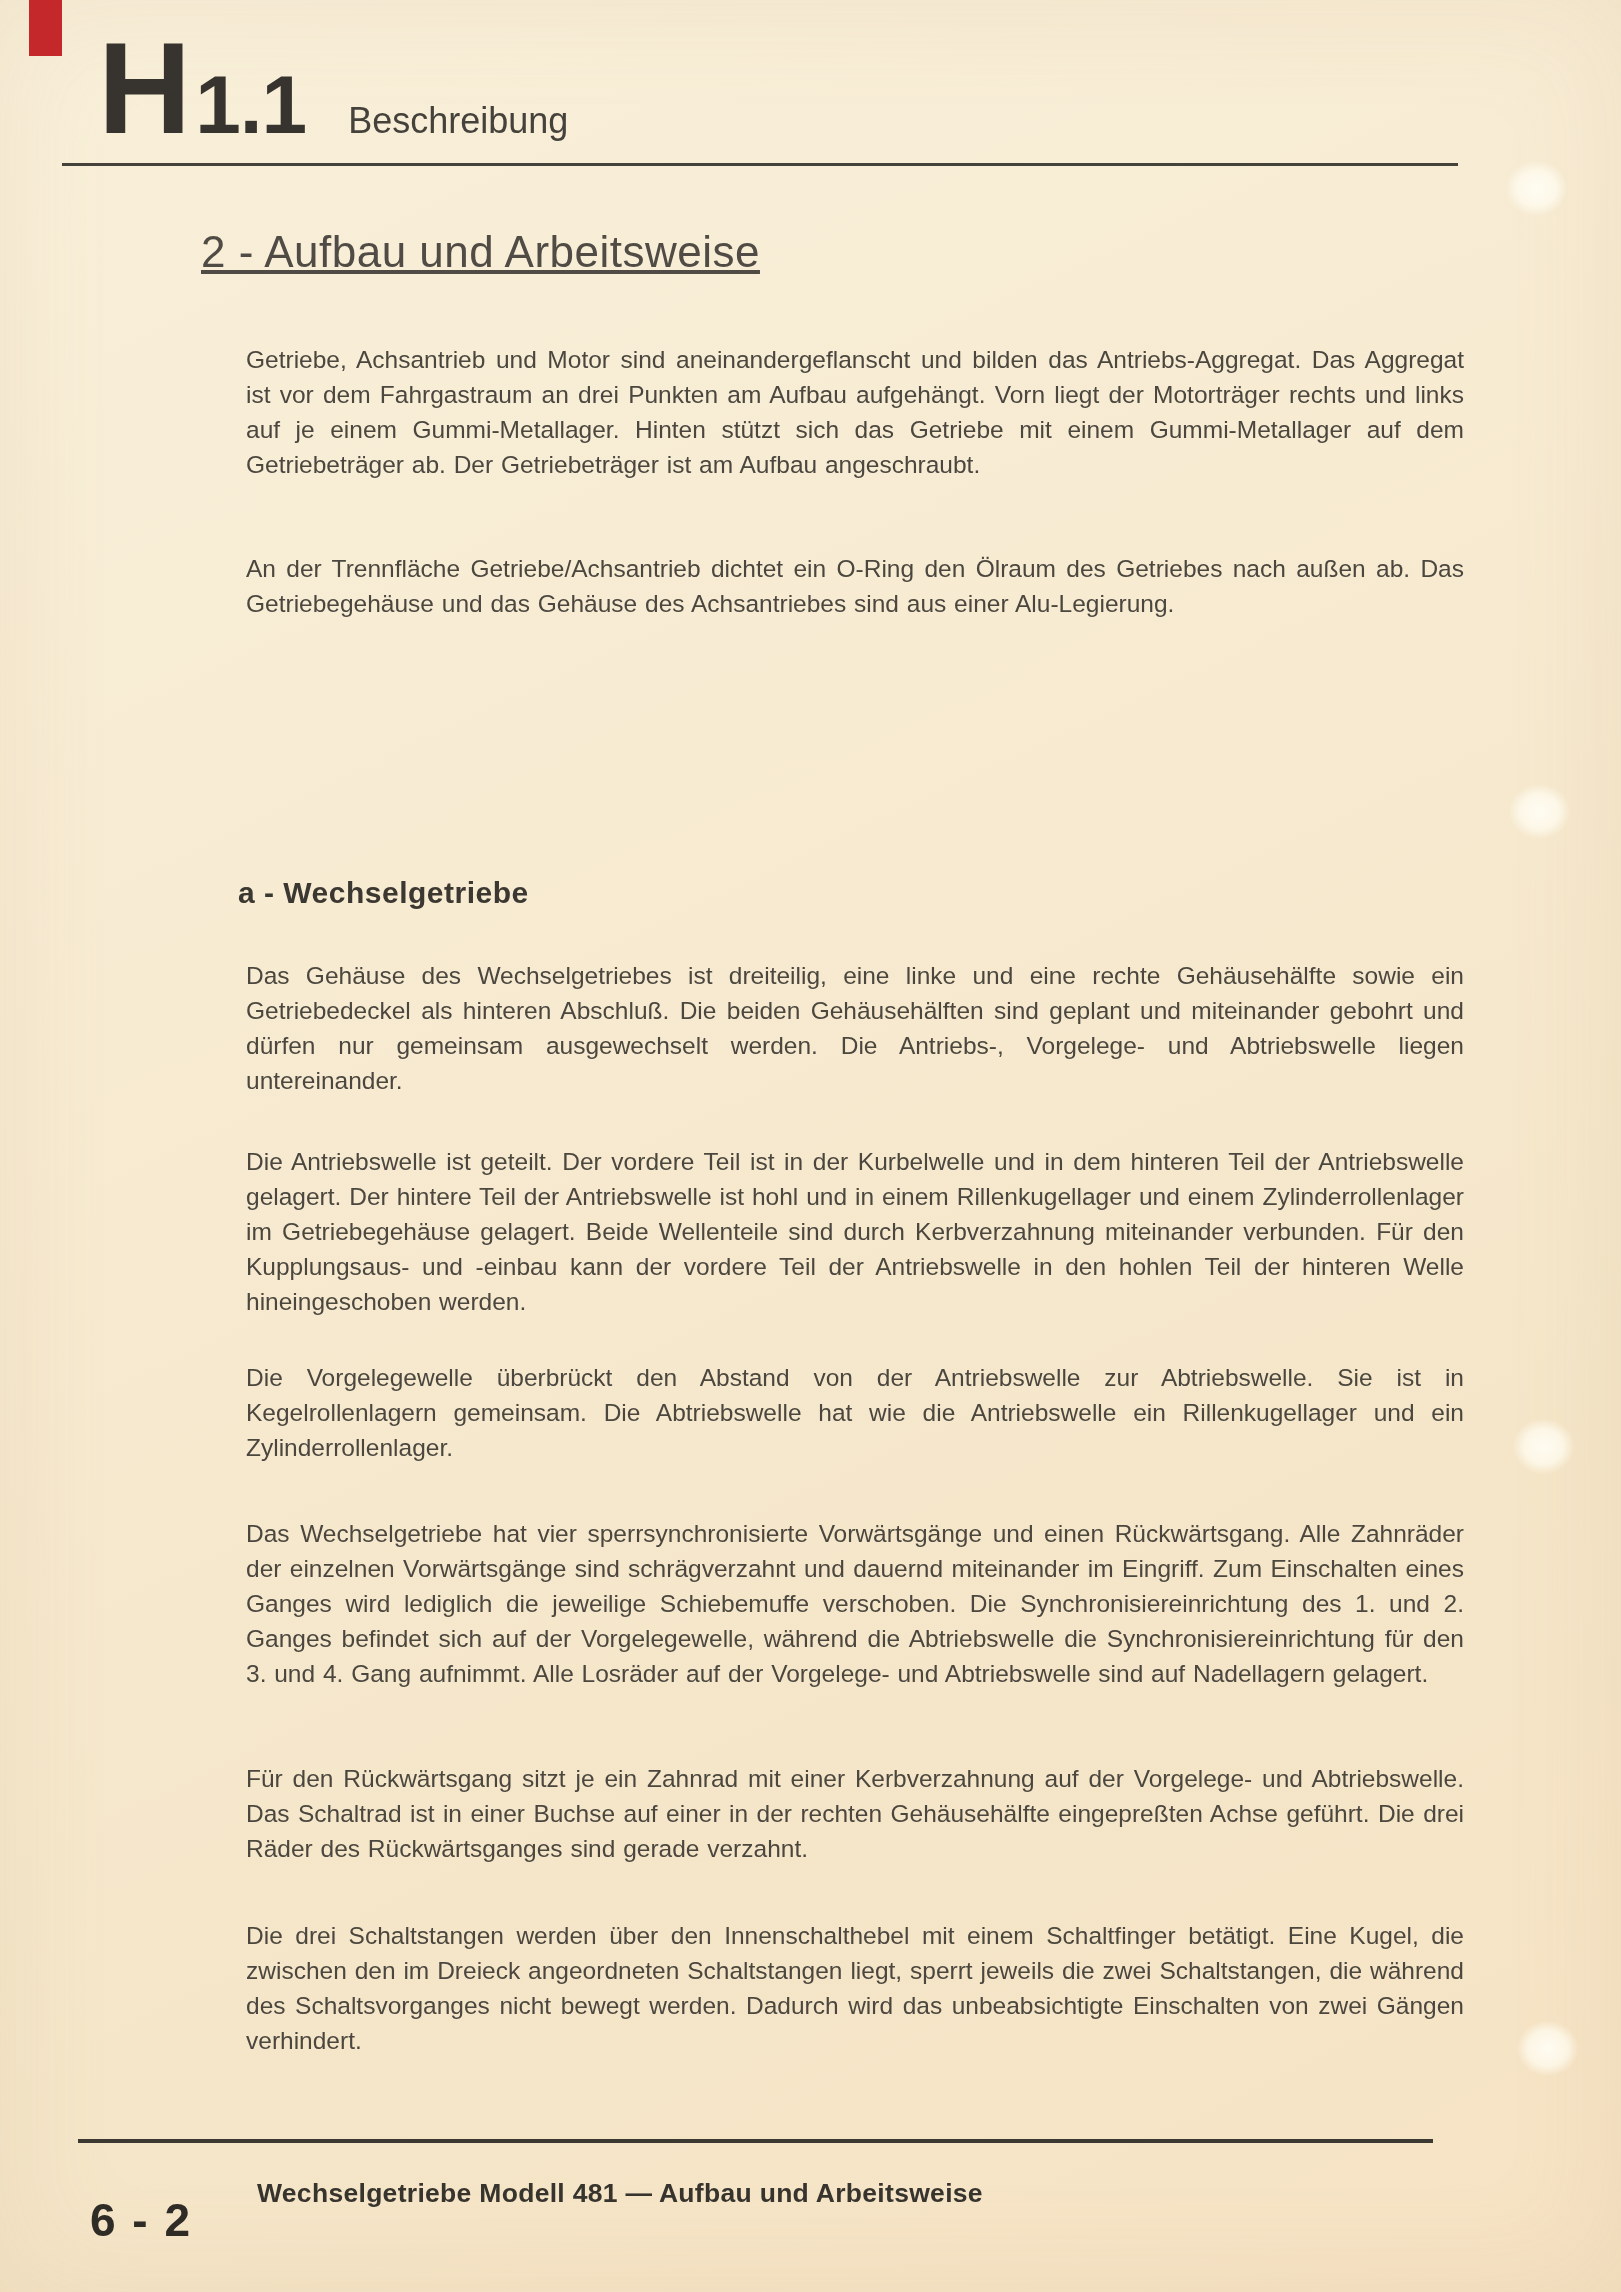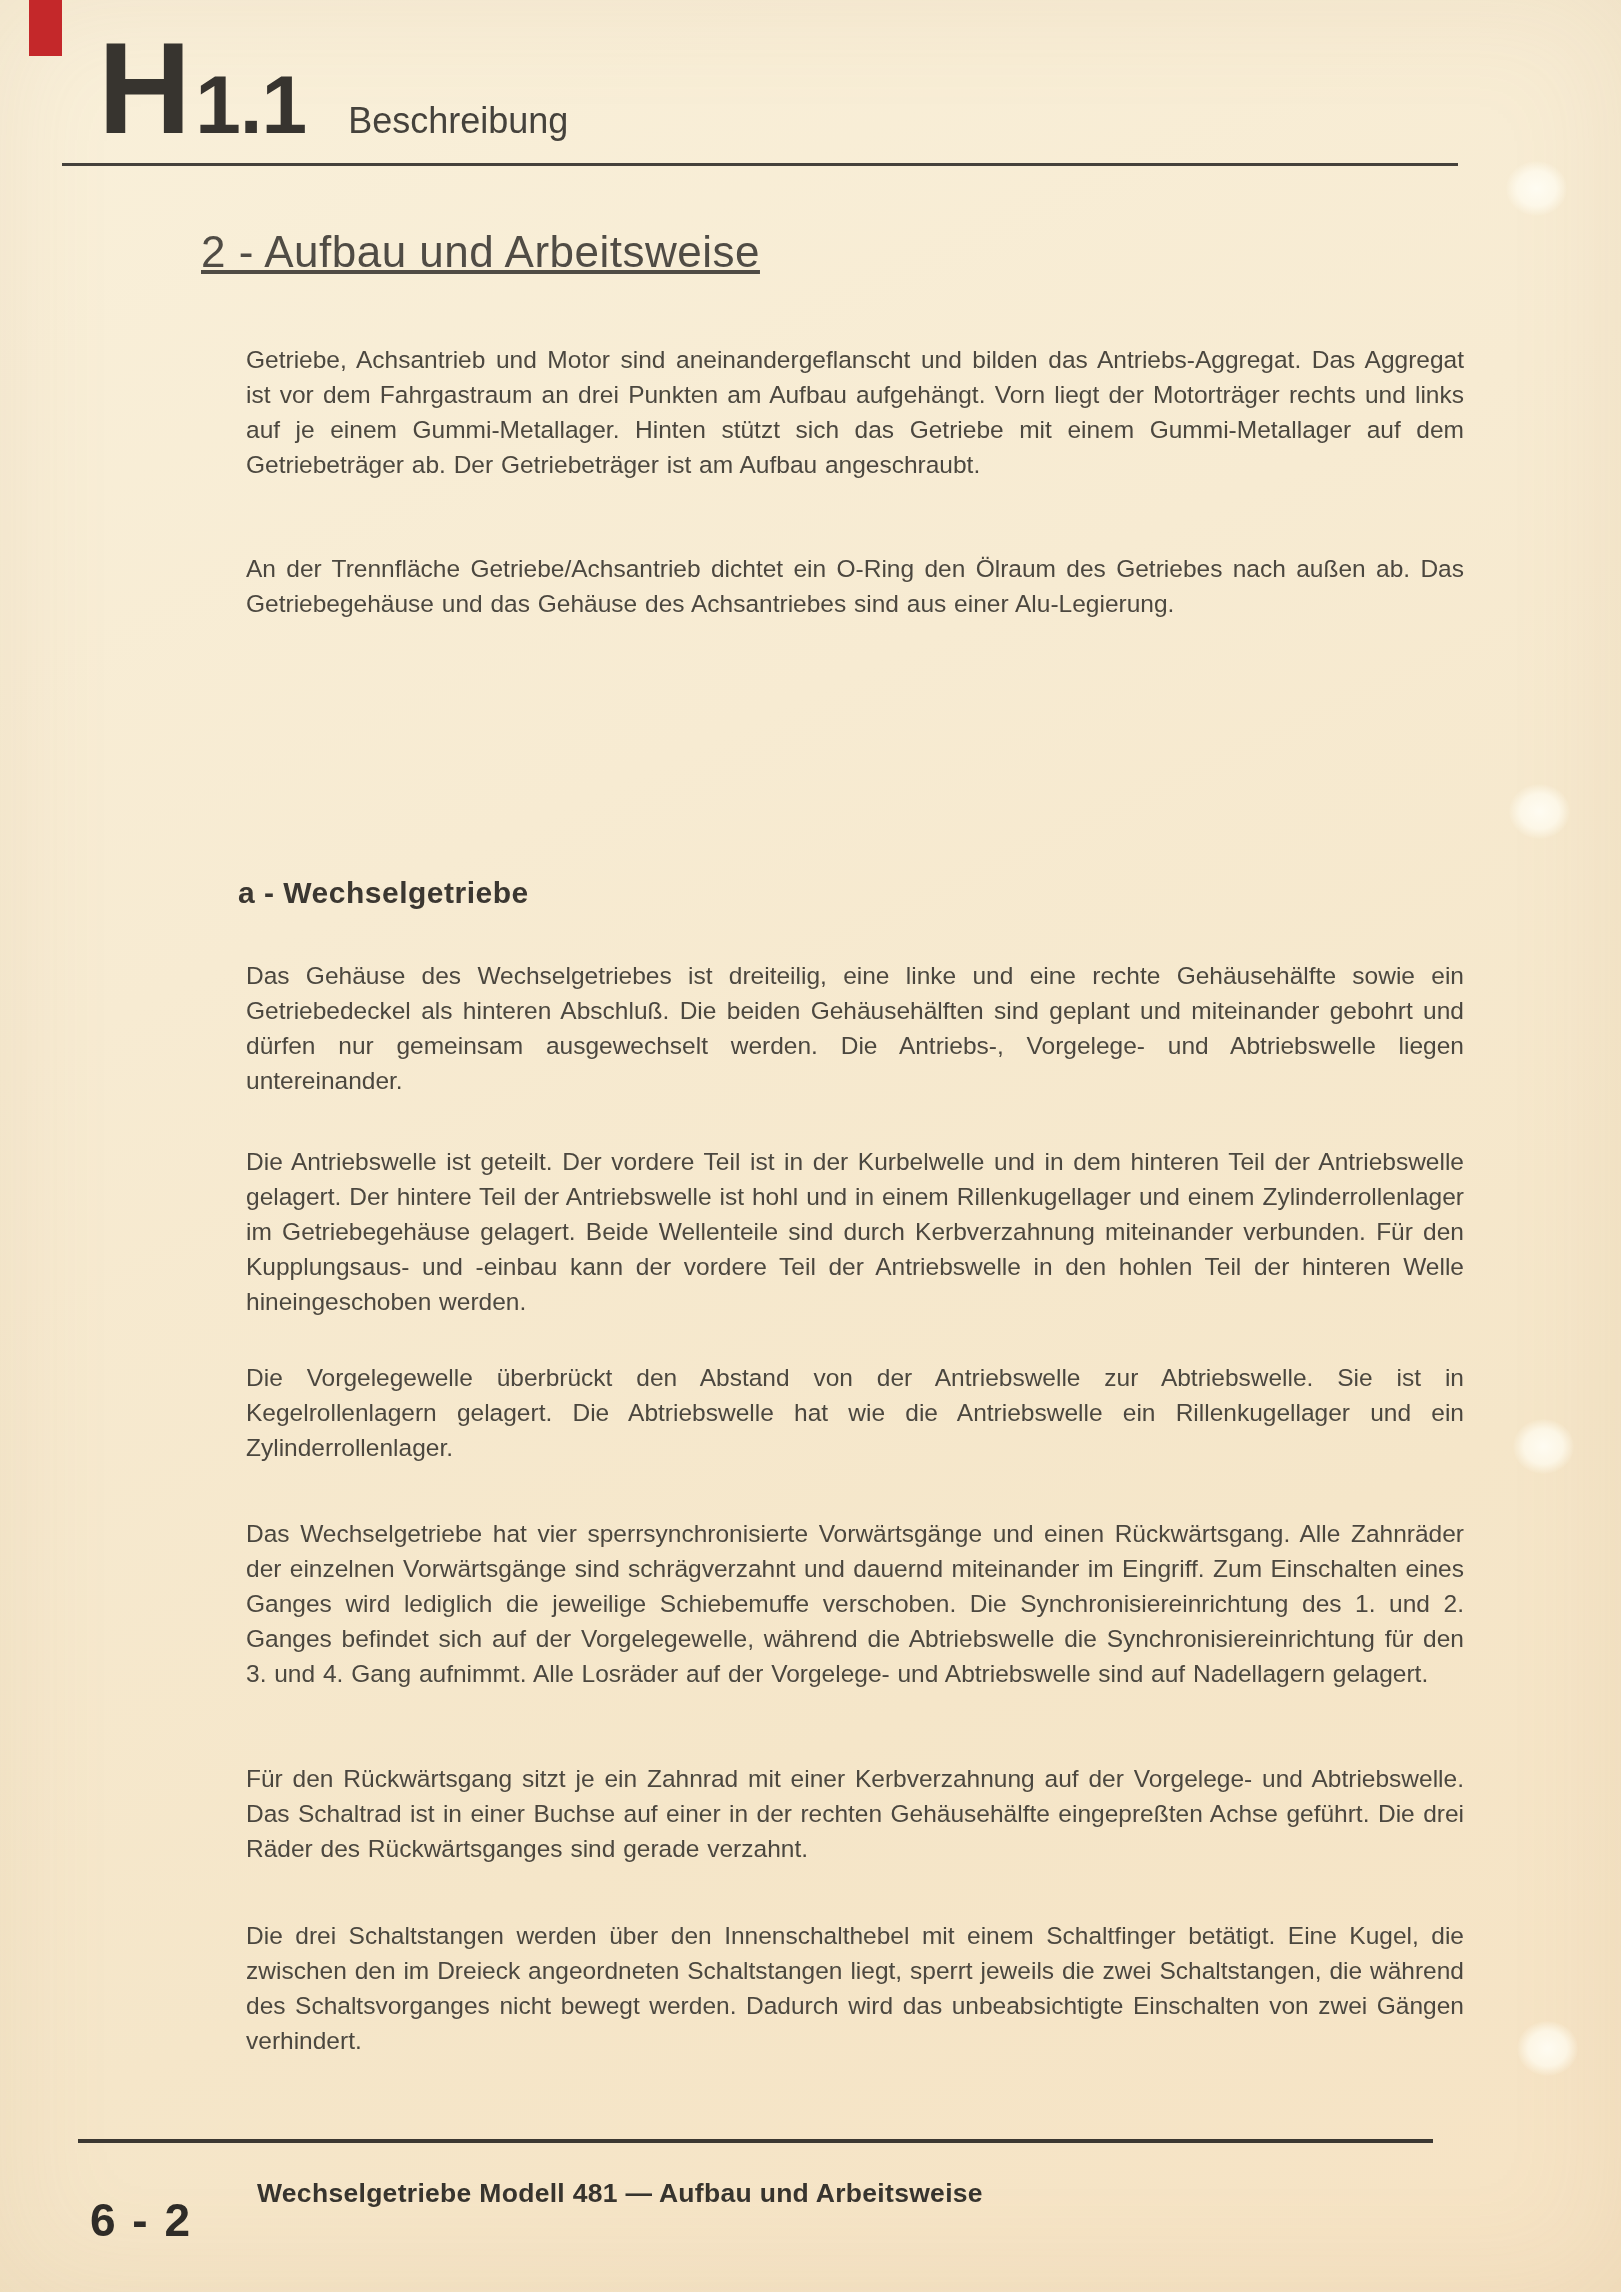--- a/index.html
+++ b/index.html
@@ -82,21 +82,21 @@
 
   <div class="doc-title">2 - Aufbau und Arbeitsweise</div>
 
   <p class="body-text" style="top:338px">Getriebe, Achsantrieb und Motor sind aneinandergeflanscht und bilden das Antriebs-Aggregat. Das Aggregat ist vor dem Fahrgastraum an drei Punkten am Aufbau aufgehängt. Vorn liegt der Motorträger rechts und links auf je einem Gummi-Metallager. Hinten stützt sich das Getriebe mit einem Gummi-Metallager auf dem Getriebeträger ab. Der Getriebeträger ist am Aufbau angeschraubt.</p>
   <p class="body-text" style="top:547px">An der Trennfläche Getriebe/Achsantrieb dichtet ein O-Ring den Ölraum des Getriebes nach außen ab. Das Getriebegehäuse und das Gehäuse des Achsantriebes sind aus einer Alu-Legierung.</p>
 
   <h3 class="section-heading" style="top:864px">a - Wechselgetriebe</h3>
 
   <p class="body-text" style="top:954px">Das Gehäuse des Wechselgetriebes ist dreiteilig, eine linke und eine rechte Gehäusehälfte sowie ein Getriebedeckel als hinteren Abschluß. Die beiden Gehäusehälften sind geplant und miteinander gebohrt und dürfen nur gemeinsam ausgewechselt werden. Die Antriebs-, Vorgelege- und Abtriebswelle liegen untereinander.</p>
   <p class="body-text" style="top:1140px">Die Antriebswelle ist geteilt. Der vordere Teil ist in der Kurbelwelle und in dem hinteren Teil der Antriebswelle gelagert. Der hintere Teil der Antriebswelle ist hohl und in einem Rillenkugellager und einem Zylinderrollenlager im Getriebegehäuse gelagert. Beide Wellenteile sind durch Kerbverzahnung miteinander verbunden. Für den Kupplungsaus- und -einbau kann der vordere Teil der Antriebswelle in den hohlen Teil der hinteren Welle hineingeschoben werden.</p>
-  <p class="body-text" style="top:1356px">Die Vorgelegewelle überbrückt den Abstand von der Antriebswelle zur Abtriebswelle. Sie ist in Kegelrollenlagern gelagert. Die Abtriebswelle hat wie die Antriebswelle ein Rillenkugellager und ein Zylinderrollenlager.</p>
+  <p class="body-text" style="top:1356px">Die Vorgelegewelle überbrückt den Abstand von der Antriebswelle zur Abtriebswelle. Sie ist in Kegelrollenlagern gemeinsam. Die Abtriebswelle hat wie die Antriebswelle ein Rillenkugellager und ein Zylinderrollenlager.</p>
   <p class="body-text" style="top:1512px">Das Wechselgetriebe hat vier sperrsynchronisierte Vorwärtsgänge und einen Rückwärtsgang. Alle Zahnräder der einzelnen Vorwärtsgänge sind schrägverzahnt und dauernd miteinander im Eingriff. Zum Einschalten eines Ganges wird lediglich die jeweilige Schiebemuffe verschoben. Die Synchronisiereinrichtung des 1. und 2. Ganges befindet sich auf der Vorgelegewelle, während die Abtriebswelle die Synchronisiereinrichtung für den 3. und 4. Gang aufnimmt. Alle Losräder auf der Vorgelege- und Abtriebswelle sind auf Nadellagern gelagert.</p>
   <p class="body-text" style="top:1757px">Für den Rückwärtsgang sitzt je ein Zahnrad mit einer Kerbverzahnung auf der Vorgelege- und Abtriebswelle. Das Schaltrad ist in einer Buchse auf einer in der rechten Gehäusehälfte eingepreßten Achse geführt. Die drei Räder des Rückwärtsganges sind gerade verzahnt.</p>
   <p class="body-text" style="top:1914px">Die drei Schaltstangen werden über den Innenschalthebel mit einem Schaltfinger betätigt. Eine Kugel, die zwischen den im Dreieck angeordneten Schaltstangen liegt, sperrt jeweils die zwei Schaltstangen, die während des Schaltsvorganges nicht bewegt werden. Dadurch wird das unbeabsichtigte Einschalten von zwei Gängen verhindert.</p>
 
   <div class="rule-bottom"></div>
   <div class="footer-page-number">6 - 2</div>
   <div class="footer-caption">Wechselgetriebe Modell 481 — Aufbau und Arbeitsweise</div>
 
   <div class="punch-hole ph-1"></div>
   <div class="punch-hole ph-2"></div>

